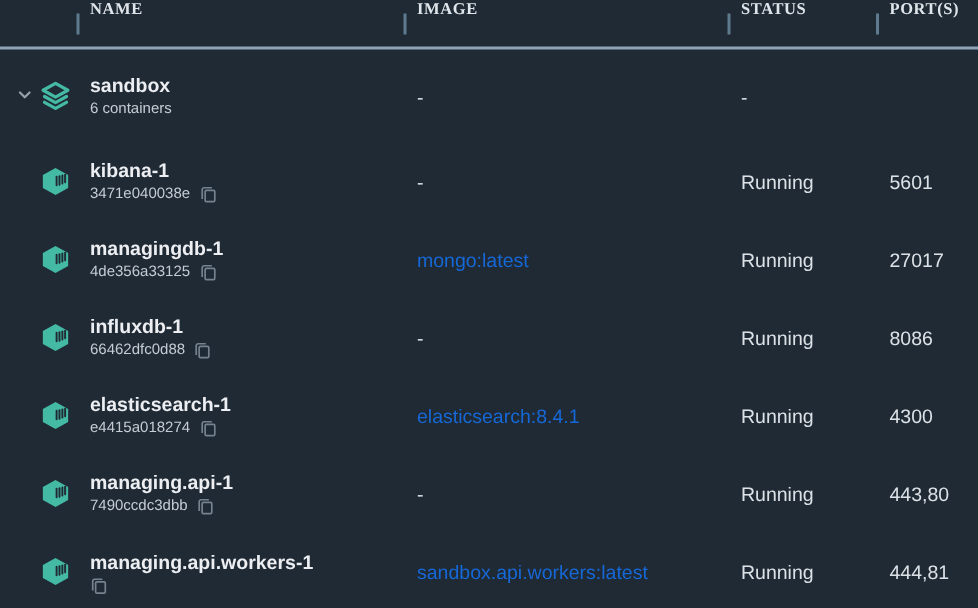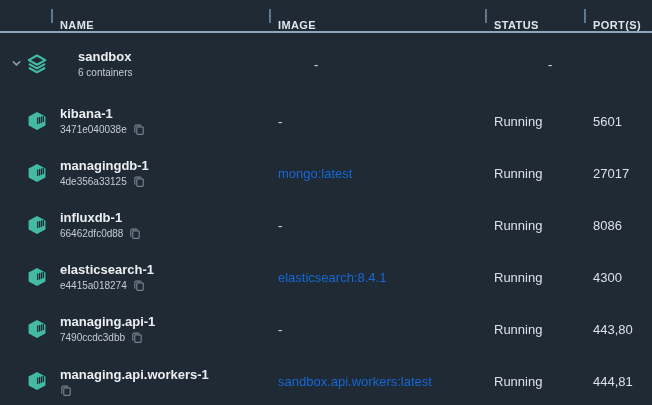--- a/index.html
+++ b/index.html
@@ -25,25 +25,25 @@
   .thead,.trow{
     display:grid;
     grid-template-columns:60px 218px 216px 99px 1fr;
   }
   .thead{
     height:33px;
     box-sizing:border-box;
     border-bottom:2px solid var(--header_divider);
     align-items:center;
   }
-  .hcell{position:relative;display:flex;align-items:flex-end;height:100%;}
+  .hcell{position:relative;display:flex;align-items:flex-start;height:100%;font-family:Liberation Serif, serif;}
   .hpipe{position:absolute;left:-9px;top:50%;margin-top:-7px;width:2px;height:14px;background:var(--pipe);}
   .hlabel{color:#DFE5EA;font-size:11px;font-weight:bold;letter-spacing:.4px;}
   .trow{height:52px;}
-  .trow.group{height:62px;gap:18px;}
+  .trow.group{height:62px;}
   .cell{display:flex;align-items:center;min-width:0;}
   .col-icon{position:relative;}
   .chevron{position:absolute;left:11px;top:50%;margin-top:-6px;color:var(--chevron_gray);display:flex;}
   .rowicon{margin-left:26px;color:var(--accent_teal);display:flex;}
   .col-name{flex-direction:column;align-items:flex-start;justify-content:center;}
   .name{color:var(--text_primary);font-size:13px;font-weight:bold;line-height:17px;white-space:nowrap;}
   .sub{display:flex;gap:6px;color:var(--text_secondary);font-size:10px;line-height:16px;white-space:nowrap;}
   .copy{color:var(--icon_gray);display:flex;margin-top:1px;}
   .cval{color:var(--text_value);font-size:13px;white-space:nowrap;}
   .cval.link{color:var(--link_blue);cursor:pointer;}

